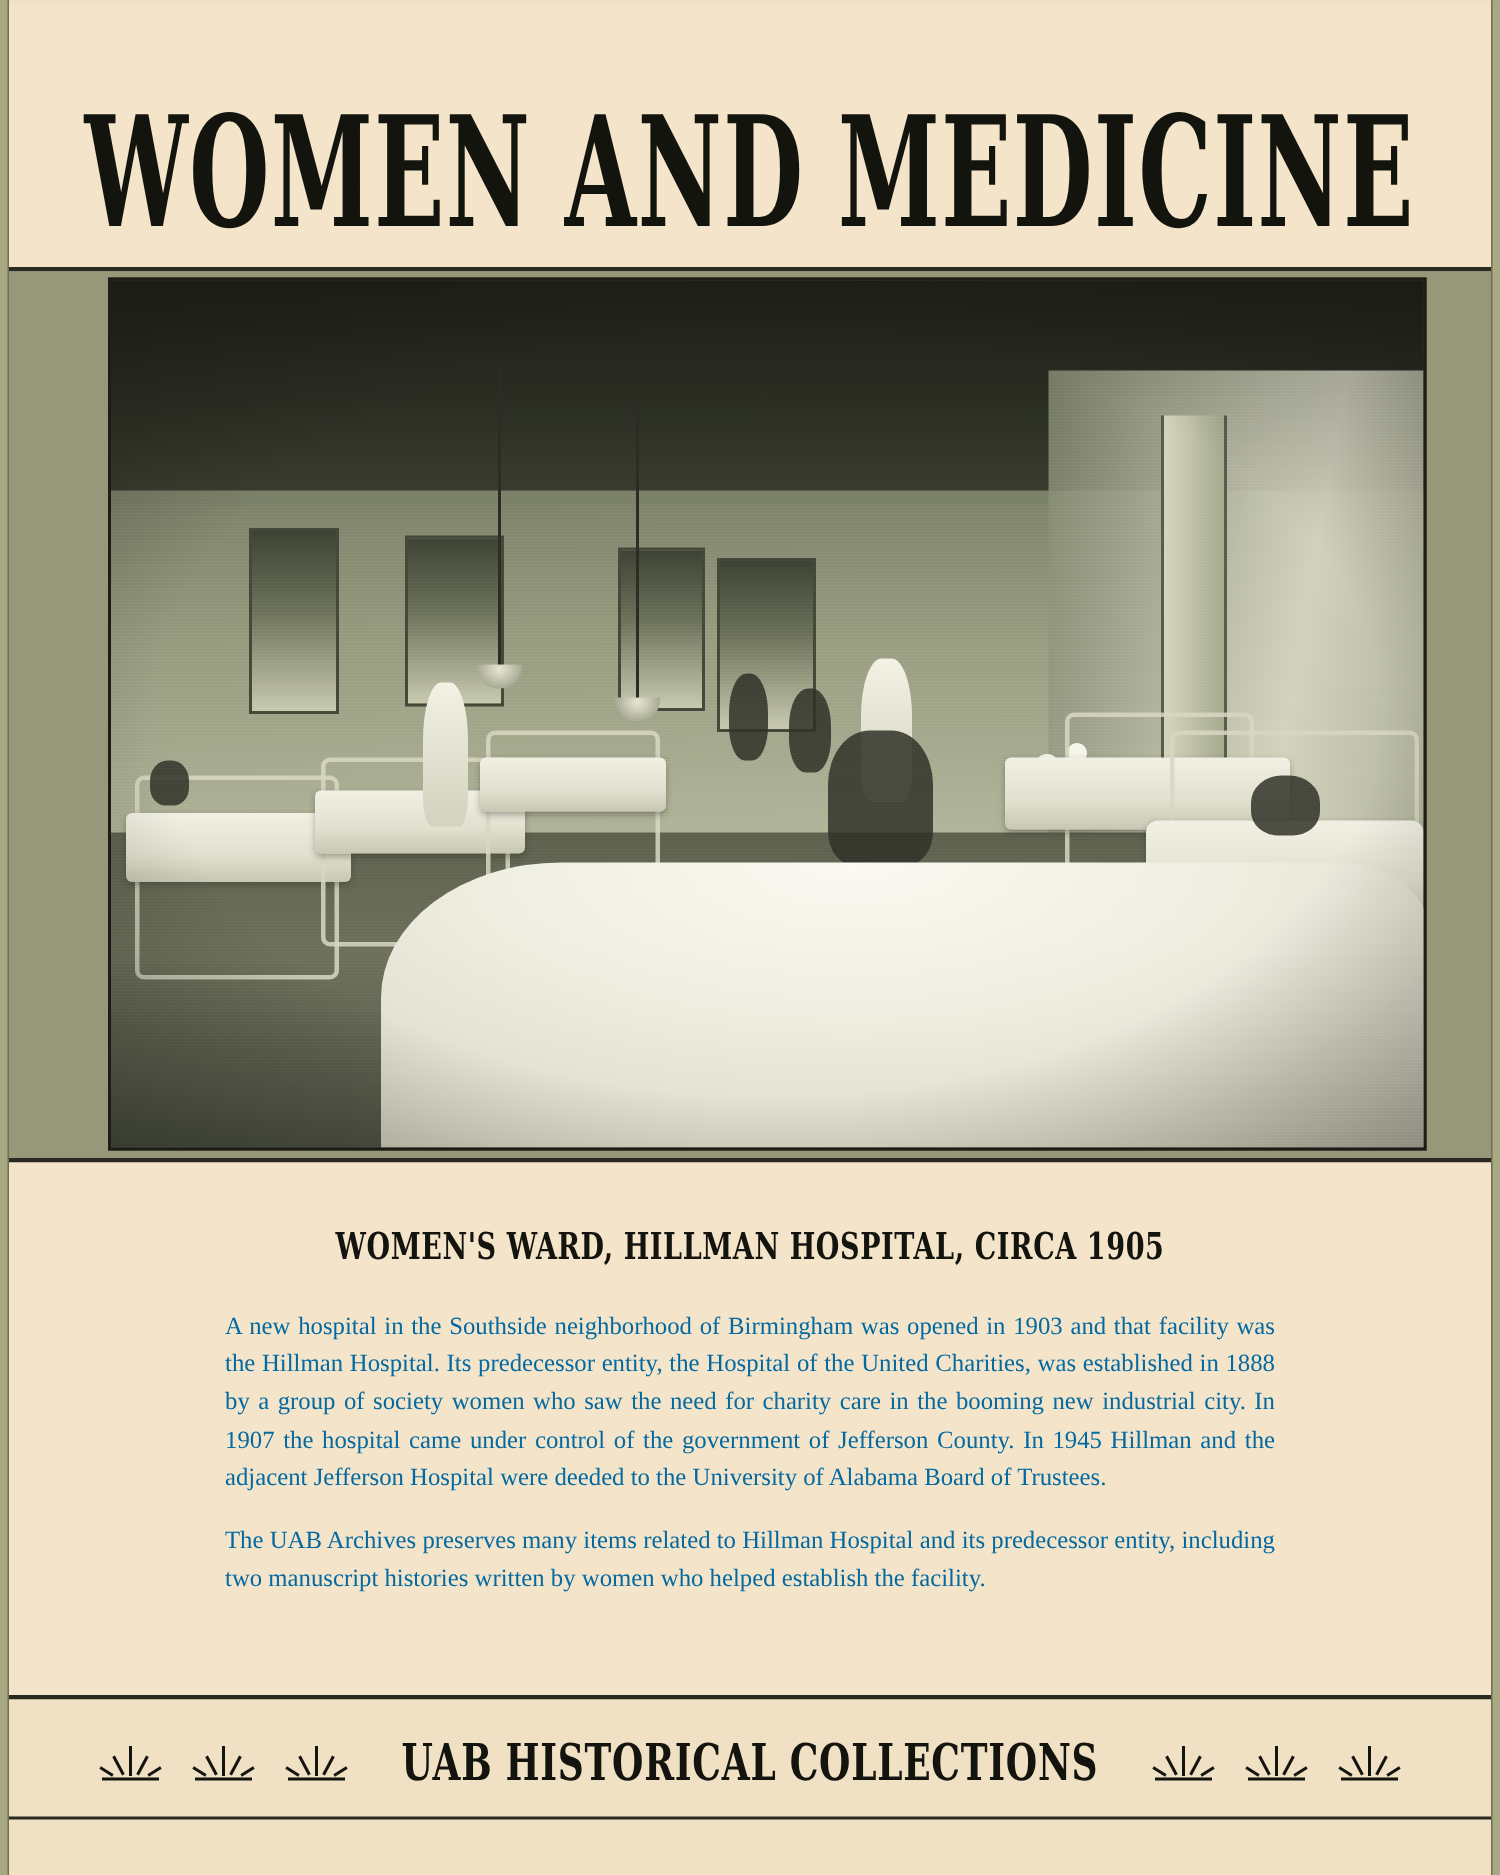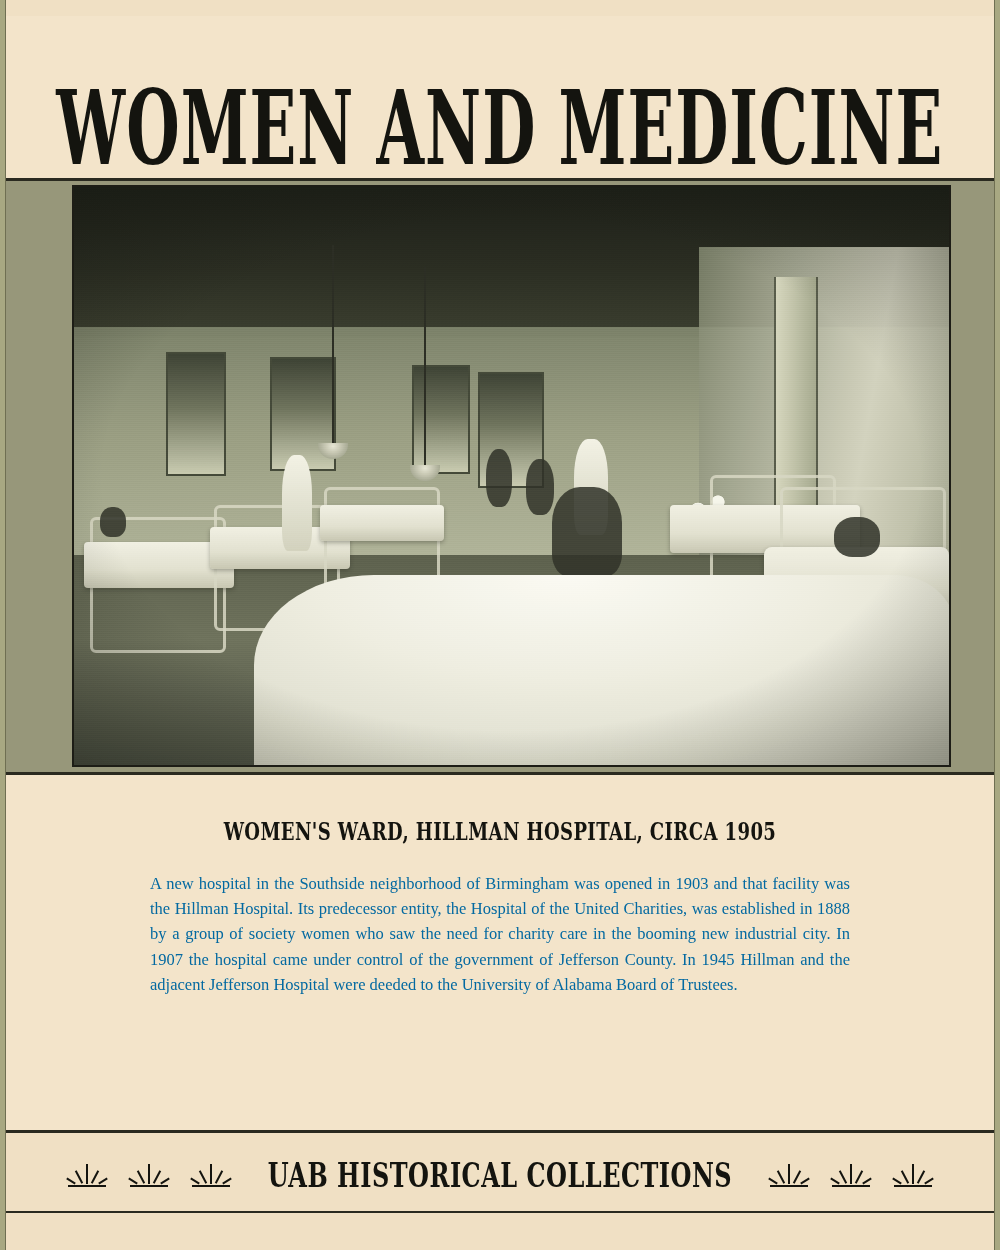--- a/index.html
+++ b/index.html
@@ -35,21 +35,21 @@
     background: #6f6f52;
   }
   .edge-left:after { right: 0; }
   .edge-right:after { left: 0; }
 
   
   .title-band {
     position: absolute;
     left: 6px;
     right: 6px;
-    top: 16px;
+    top: 3px;
     height: 224px;
     background: #f3e4ca;
     display: flex;
     align-items: center;
     justify-content: center;
   }
   .title {
     font-family: "DejaVu Serif", serif;
     font-weight: bold;
     font-size: 66px;
@@ -348,20 +348,21 @@
         <div class="grain"></div>
       </div>
     </div>
   </div>
   <div class="band-rule rule-bottom"></div>
 
   <div class="text-area">
     <div class="caption">WOMEN'S WARD, HILLMAN HOSPITAL, CIRCA 1905</div>
     <div class="body-text">
       <p>A new hospital in the Southside neighborhood of Birmingham was opened in 1903 and that facility was the Hillman Hospital.  Its predecessor entity, the Hospital of the United Charities, was established in 1888 by a group of society women who saw the need for charity care in the booming new industrial city. In 1907 the hospital came under control of the government of Jefferson County. In 1945 Hillman and the adjacent Jefferson Hospital were deeded to the University of Alabama Board of Trustees.</p>
+      <p>The UAB Archives preserves many items related to Hillman Hospital and its predecessor entity, including two manuscript histories written by women who helped establish the facility.</p>
     </div>
   </div>
 
   <div class="footer-rule"></div>
   <div class="footer">
     <div class="footer-inner">
       <svg class="starburst" viewBox="0 0 42 30">
         <g fill="#14140f">
           <rect x="20" y="4" width="2" height="20"></rect>
           <rect x="12" y="10" width="2" height="14" transform="rotate(-28 13 17)"></rect>

